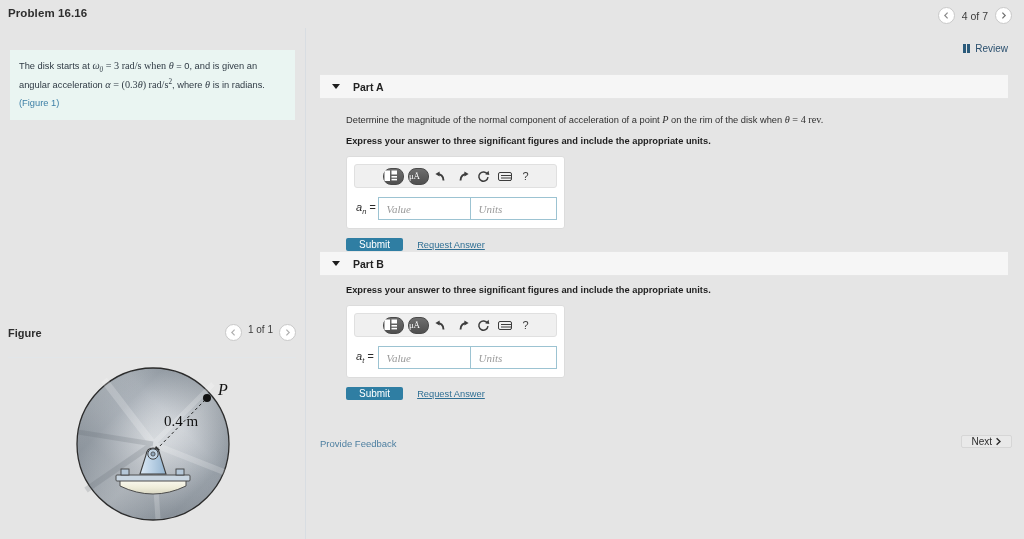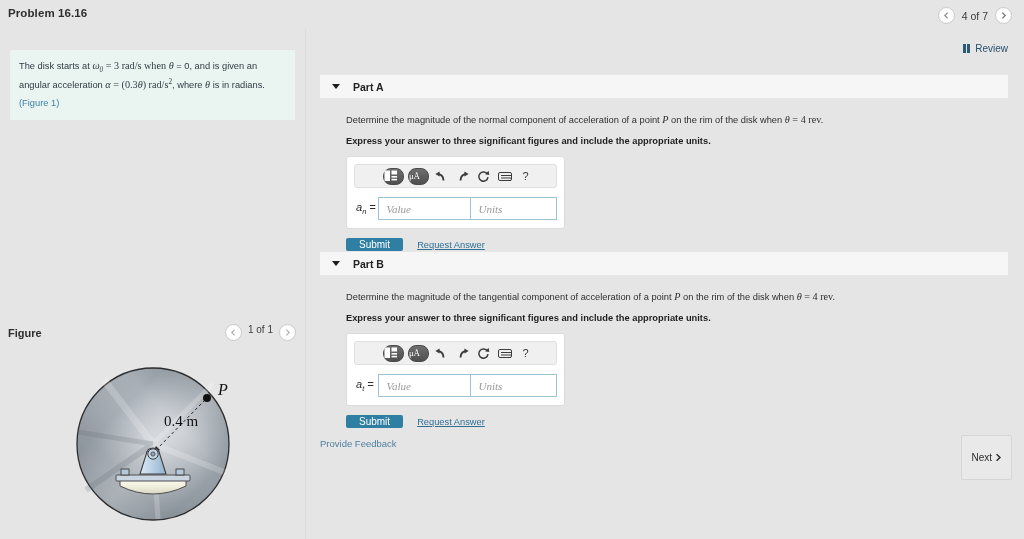--- a/index.html
+++ b/index.html
@@ -136,21 +136,21 @@
   }
   .req-answer { font-size: 9.3px; color:#2f6f94; text-decoration: underline; cursor:pointer; }
 
   .feedback {
     position:absolute; left:320px; top:438px;
     font-size: 9.5px; color:#4d7fa0; cursor:pointer;
   }
   .next-btn {
     position:absolute; right: 12px; top: 435px;
     background:#e9e9e9; border:1px solid #d6d6d6; border-radius:2px;
-    font-size:10px; color:#2b2b2b; padding:16px 9px; cursor:pointer;
+    font-size:10px; color:#2b2b2b; padding:0 9px; cursor:pointer;
     display:flex; align-items:center; gap:3px;
   }
 </style>
 </head>
 <body>
 
 <div id="page">
 
   <div class="top-title">Problem 16.16</div>
 
@@ -323,21 +323,20 @@
       <button class="submit-btn">Submit</button>
       <span class="req-answer">Request Answer</span>
     </div>
   </div>
 
   <div class="part" id="partB" style="top:251px;">
     <div class="part-header">
       <span class="caret"></span>
       <span class="part-title">Part B</span>
     </div>
-    <div class="prompt"><span>Determine the magnitude of the tangential component of acceleration of a point </span><span class="mathi">P</span><span> on the rim of the disk when </span><span class="mathi">θ</span><span class="mathr"> = 4 rev.</span></div>
     <div class="prompt-bold">Express your answer to three significant figures and include the appropriate units.</div>
 
     <div class="answer-box">
       <div class="tb">
         <span class="tb-btn">
           <svg width="14" height="12" viewBox="0 0 14 12">
             <rect x="0.5" y="0.5" width="5.5" height="10.5" fill="#fff"></rect>
             <rect x="7.5" y="0.5" width="5.5" height="4" fill="#fff"></rect>
             <rect x="7.5" y="6" width="5.5" height="1.6" fill="#fff"></rect>
             <rect x="7.5" y="8.8" width="5.5" height="1.6" fill="#fff"></rect>

